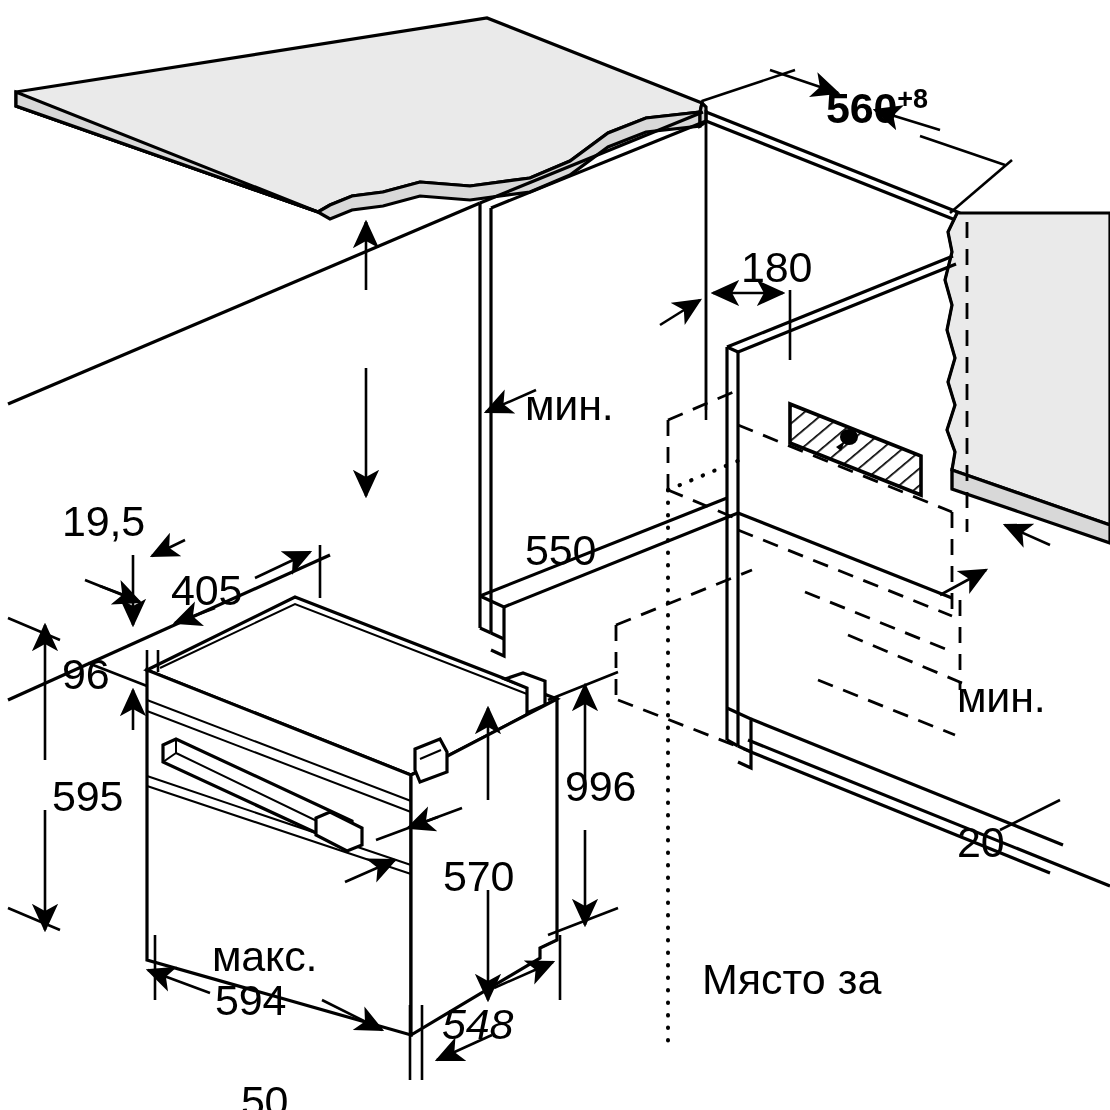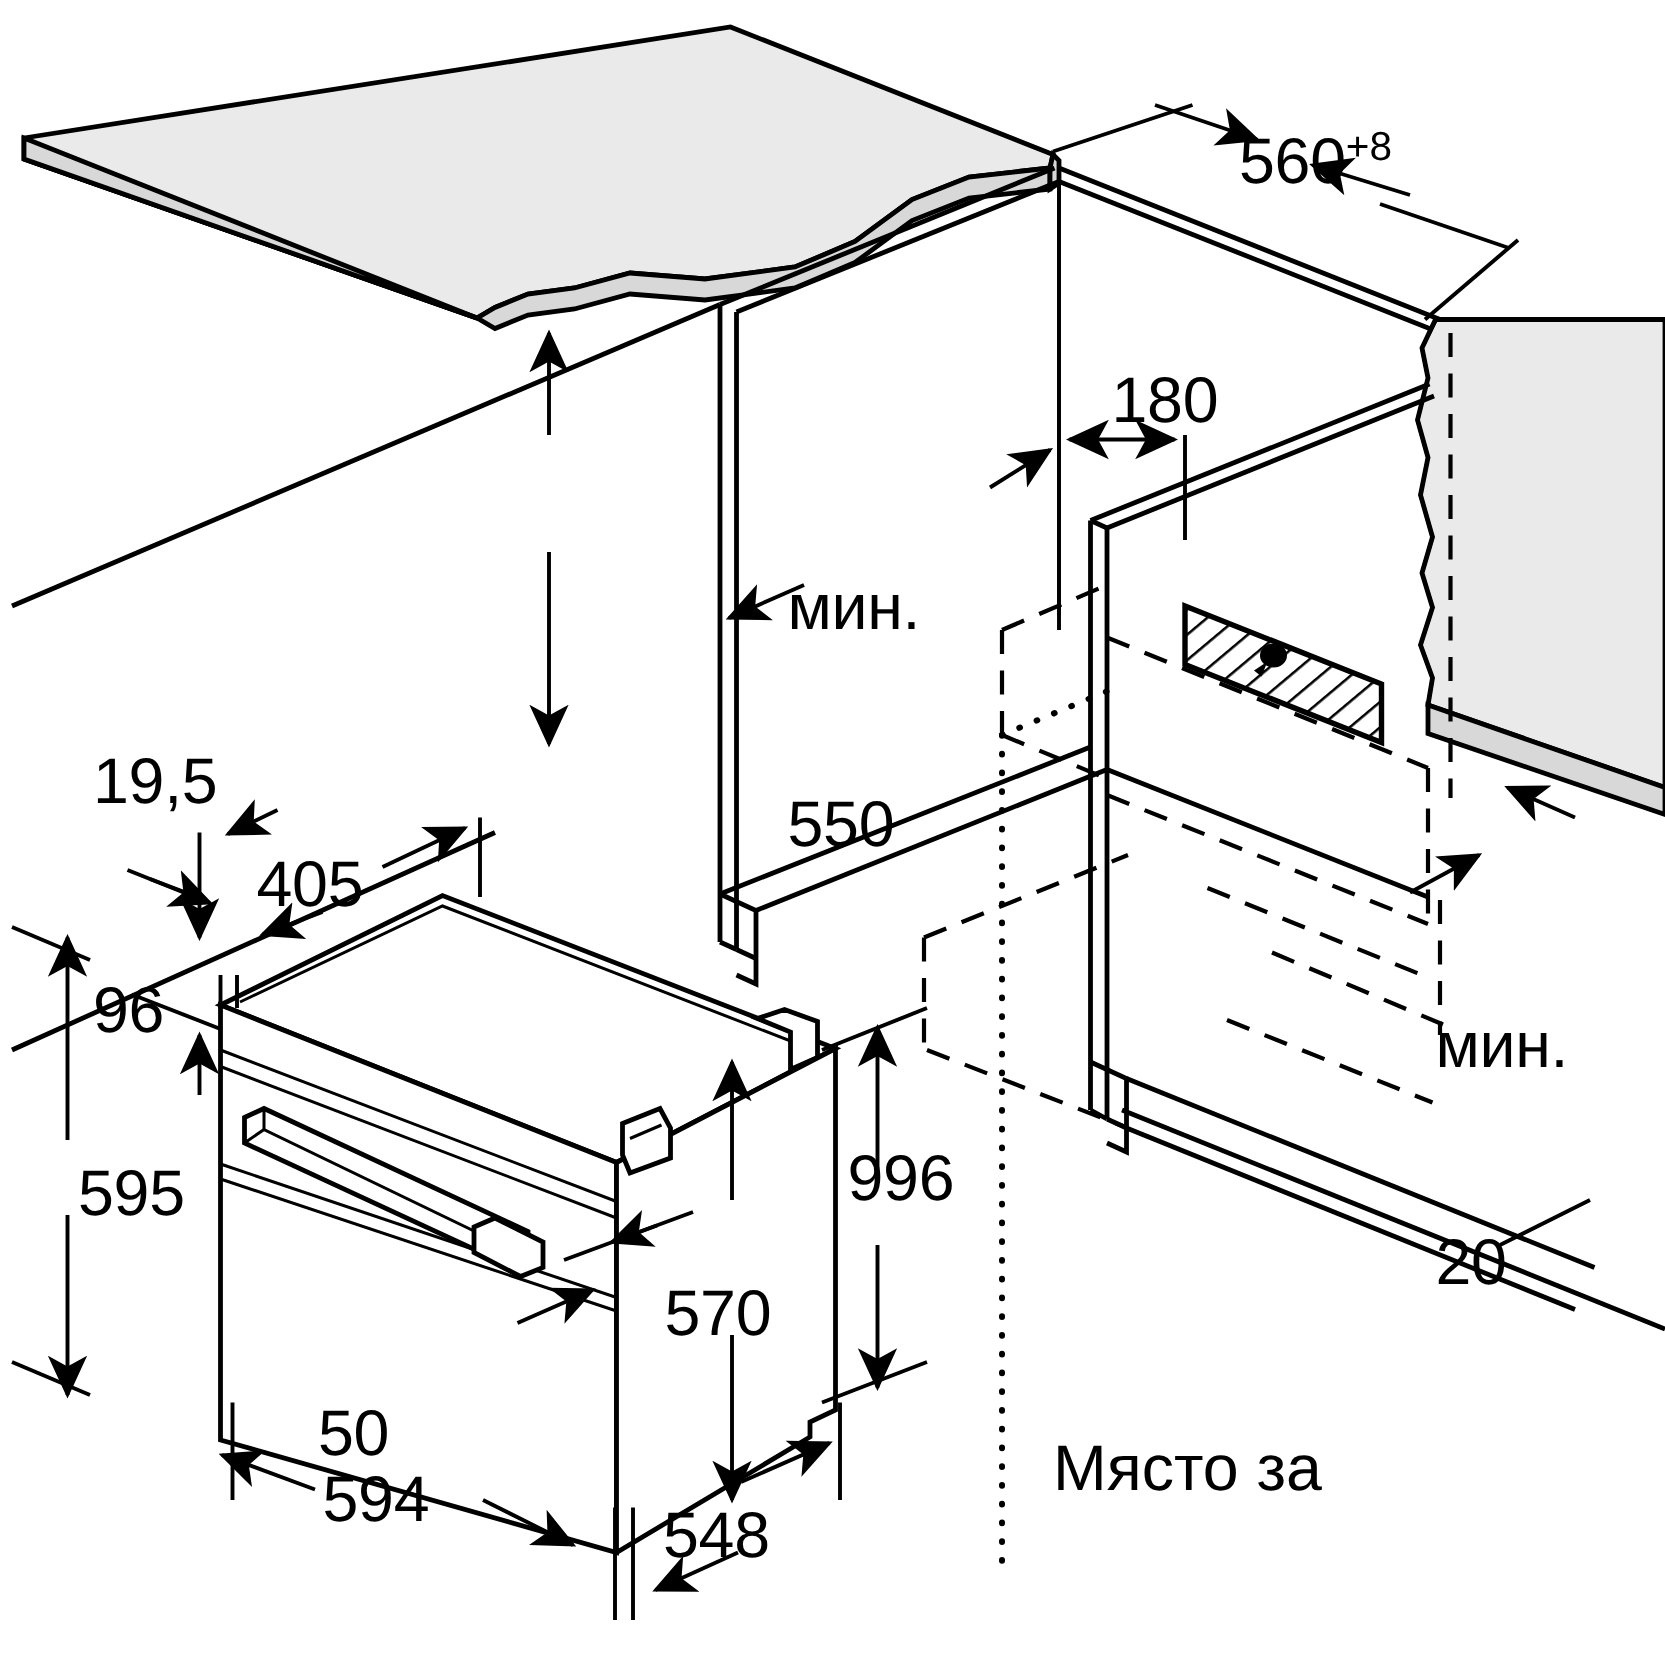--- a/index.html
+++ b/index.html
@@ -37,21 +37,21 @@
 
   .lbl {
     position: absolute;
     color: #000000;
     font-family: "Liberation Sans", sans-serif;
     font-size: 43px;
     line-height: 1.16;
     white-space: pre;
     letter-spacing: -0.2px;
   }
-  .lbl.sup-host { white-space: nowrap; }
+  .lbl.sup-host { white-space: nowrap; font-weight: bold; }
   .sup {
     font-size: 27px;
     vertical-align: super;
     line-height: 0;
     letter-spacing: 0;
   }
   .lbl.two-line { line-height: 1.12; }
   .note {
     position: absolute;
     color: #000000;
@@ -297,30 +297,31 @@
 
   <div class="lbl" style="left:62px; top:497px;">19,5</div>
 
   <div class="lbl" style="left:171px; top:566px;">405</div>
 
   <div class="lbl" style="left:62px; top:650px;">96</div>
 
   <div class="lbl" style="left:27px; top:772px;margin-left:25px;">595</div>
 
   <div class="lbl two-line" style="left:212px; top:836px;">
+    <div>макс.</div>
     <div style="text-align:center;">50</div>
   </div>
 
   <div class="lbl" style="left:565px; top:762px;">996</div>
 
   <div class="lbl" style="left:443px; top:852px;">570</div>
 
   <div class="lbl" style="left:215px; top:976px;">594</div>
 
-  <div class="lbl" style="left:442px; top:1000px;">548</div>
+  <div class="lbl" style="left:442px; top:1000px;font-style:italic;">548</div>
 
   <div class="note" style="left:702px; top:840px;">
     <div>Място за</div>
     
     
   </div>
 
 
 </div>
 

